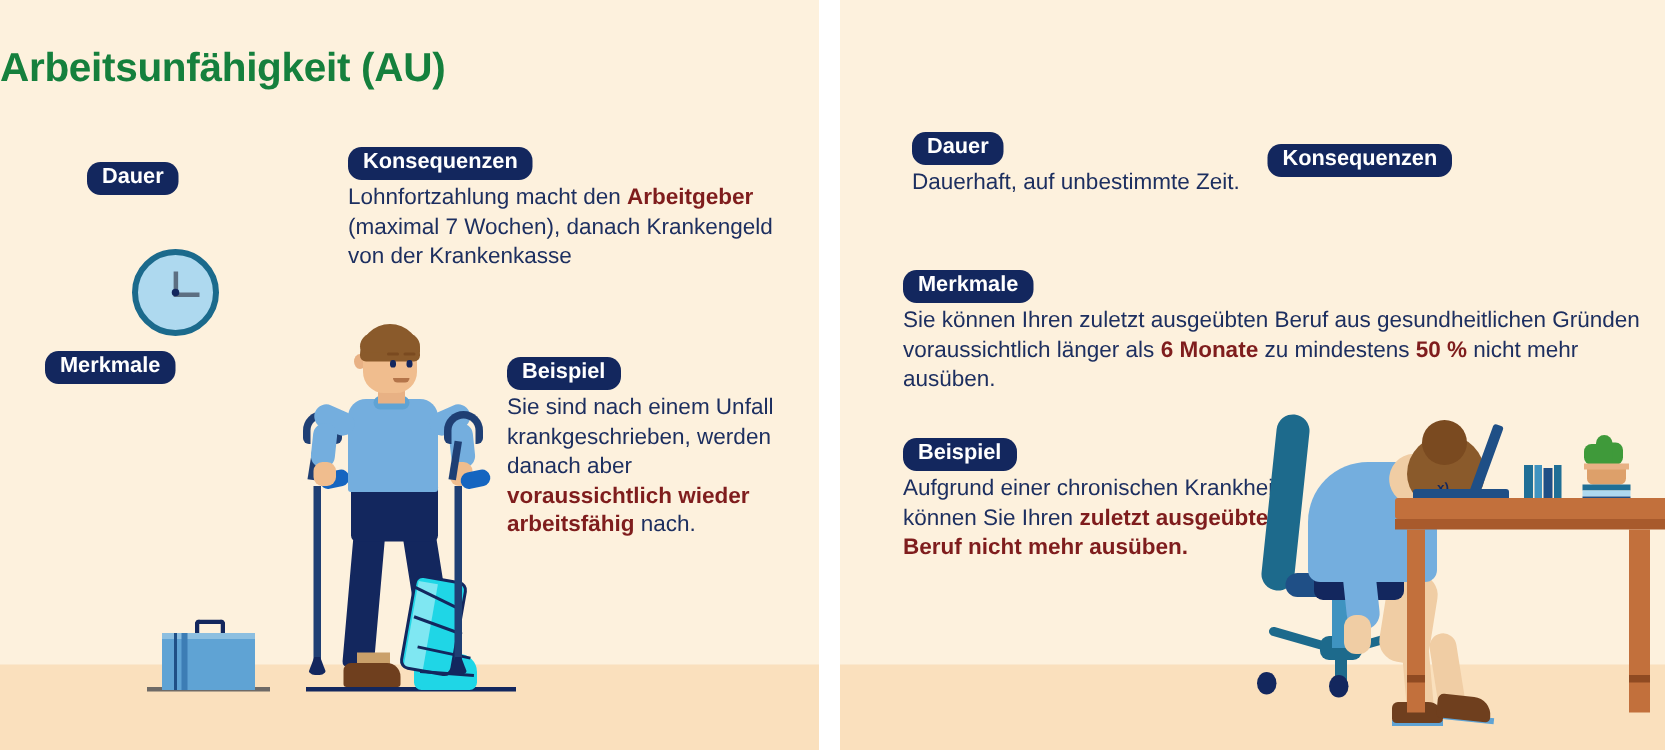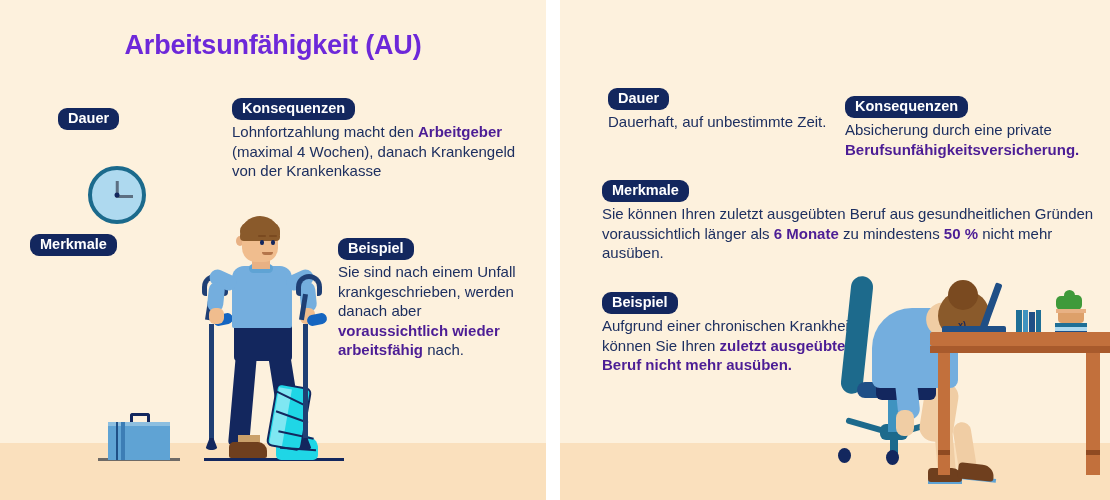--- a/index.html
+++ b/index.html
@@ -5,30 +5,30 @@
   html,body{margin:0;padding:0;background:#ffffff;}
   body{width:1110px;height:500px;overflow:hidden;font-family:"Liberation Sans",sans-serif;}
   .stage{position:relative;width:1110px;height:500px;background:#ffffff;}
 
   .panel{position:absolute;top:0;height:500px;background:#fdf1dd;overflow:hidden;}
   .panel.left{left:0;width:546px;}
   .panel.right{left:560px;width:550px;}
 
   .floor{position:absolute;left:0;right:0;top:443px;bottom:0;background:#fae0bd;}
 
-  .title{position:absolute;width:100%;text-align:center;top:30px;
-         color:#6d28d9;font-weight:bold;font-size:27px;letter-spacing:-0.2px;}
+  .title{position:absolute;width:100%;text-align:left;top:30px;
+         color:#15803d;font-weight:bold;font-size:27px;letter-spacing:-0.2px;}
 
   .badge{display:inline-block;background:#13275e;color:#ffffff;
          font-weight:bold;font-size:14.5px;border-radius:9px;padding:3px 10px 4px 10px;
          line-height:1.05;white-space:nowrap;}
 
   .blk{position:absolute;color:#13275e;}
   .blk p{margin:0;font-size:15px;line-height:1.30;color:#1d2f60;}
-  .blk p b{font-weight:bold;color:#4c1d95;}
+  .blk p b{font-weight:bold;color:#7f1d1d;}
   .blk .badgewrap{margin-bottom:2px;}
 
   
   #l-dauer{left:58px;top:108px;width:160px;}
   #l-dauer p{text-align:left;padding-left:2px;}
   #l-kons{left:232px;top:98px;width:290px;}
   #l-merk{left:30px;top:234px;width:165px;}
   #l-beis{left:338px;top:238px;width:185px;}
 
   
@@ -198,21 +198,21 @@
     <div class="clock">
       <div class="hh"></div>
       <div class="mh"></div>
       <div class="pin"></div>
     </div>
 
     <div class="blk" id="l-kons">
       <div class="badgewrap">
         <span class="badge">Konsequenzen</span>
       </div>
-      <p><span>Lohnfortzahlung macht den </span><b>Arbeitgeber</b><span> (maximal 4 Wochen), danach Krankengeld von der Krankenkasse</span></p>
+      <p><span>Lohnfortzahlung macht den </span><b>Arbeitgeber</b><span> (maximal 7 Wochen), danach Krankengeld von der Krankenkasse</span></p>
     </div>
 
     <div class="blk" id="l-merk">
       <div class="badgewrap">
         <span class="badge">Merkmale</span>
       </div>
     </div>
 
     <div class="blk" id="l-beis">
       <div class="badgewrap">
@@ -295,21 +295,20 @@
       <div class="badgewrap">
         <span class="badge">Dauer</span>
       </div>
       <p>Dauerhaft, auf unbestimmte Zeit.</p>
     </div>
 
     <div class="blk" id="r-kons">
       <div class="badgewrap">
         <span class="badge">Konsequenzen</span>
       </div>
-      <p><span>Absicherung durch eine private </span><b>Berufsunfähigkeitsversicherung.</b><span></span></p>
     </div>
 
     <div class="blk" id="r-merk">
       <div class="badgewrap">
         <span class="badge">Merkmale</span>
       </div>
       <p><span>Sie können Ihren zuletzt ausgeübten Beruf aus gesundheitlichen Gründen voraussichtlich länger als </span><b>6 Monate</b><span> zu mindestens </span><b>50 %</b><span> nicht mehr ausüben.</span></p>
     </div>
 
     <div class="blk" id="r-beis">

